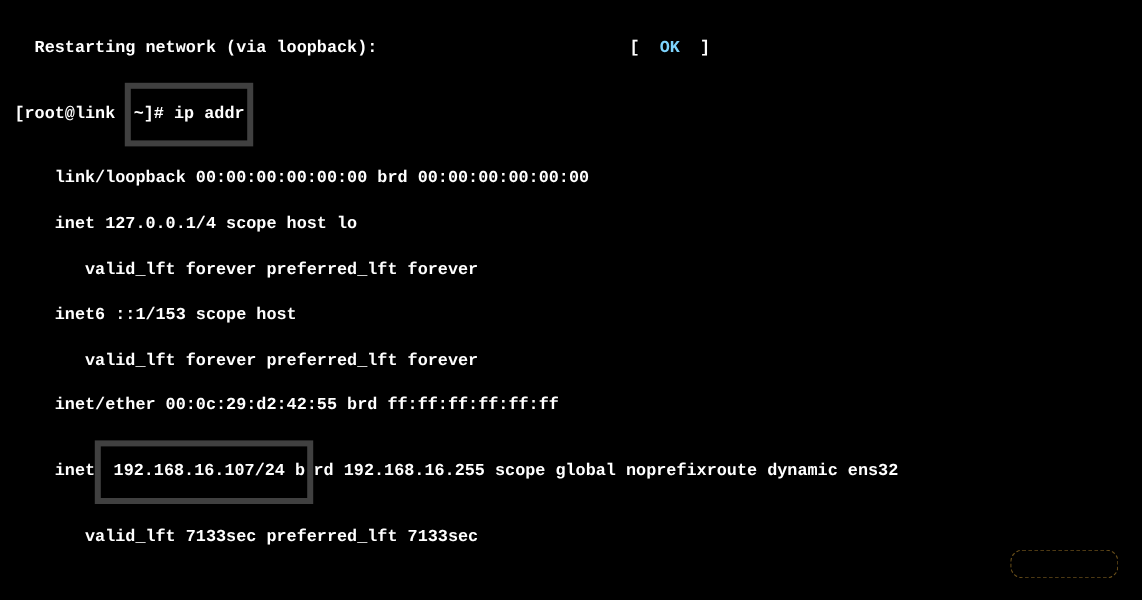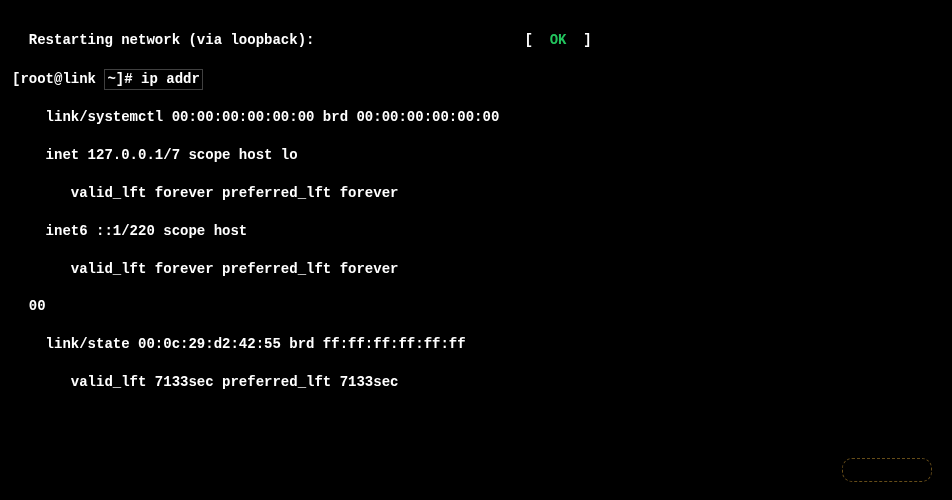--- a/index.html
+++ b/index.html
@@ -14,50 +14,50 @@
       height: 500px;
       overflow: hidden;
       font-weight: bold;
     }
     .terminal {
       white-space: pre;
       background: #000;
       padding: 4px;
     }
     .line { white-space: pre; }
-    .ok { color: #22c55e; }
+    .ok { color: #7dd3fc; }
     .boxed {
-      border: 1px solid #404040;
-      padding: 0 2px;
+      border: 5px solid #404040;
+      padding: 12px 2px;
       display: inline-block;
     }
     .watermark {
       position: absolute;
       right: 20px;
       bottom: 18px;
       width: 90px;
       height: 24px;
       border: 1px dashed #cc9933;
       border-radius: 10px;
       opacity: 0.5;
     }
   </style>
 </head>
 <body>
 
 <div class="terminal">
 <div class="line"><span>  Restarting network (via loopback):                         [  </span><span class="ok">OK</span><span>  ]</span></div>
 <div class="line"><span>[root@link </span><span class="boxed">~]# ip addr</span></div>
-<div class="line">    link/systemctl 00:00:00:00:00:00 brd 00:00:00:00:00:00</div>
-<div class="line">    inet 127.0.0.1/7 scope host lo</div>
+<div class="line">    link/loopback 00:00:00:00:00:00 brd 00:00:00:00:00:00</div>
+<div class="line">    inet 127.0.0.1/4 scope host lo</div>
 <div class="line">       valid_lft forever preferred_lft forever</div>
-<div class="line">    inet6 ::1/220 scope host</div>
+<div class="line">    inet6 ::1/153 scope host</div>
 <div class="line">       valid_lft forever preferred_lft forever</div>
-<div class="line">  00</div>
-<div class="line">    link/state 00:0c:29:d2:42:55 brd ff:ff:ff:ff:ff:ff</div>
+<div class="line">    inet/ether 00:0c:29:d2:42:55 brd ff:ff:ff:ff:ff:ff</div>
+<div class="line"><span>    inet</span><span class="boxed"> 192.168.16.107/24 b</span><span>rd 192.168.16.255 scope global noprefixroute dynamic ens32</span></div>
 <div class="line">       valid_lft 7133sec preferred_lft 7133sec</div>
 
 
 
 
 
 
 
 
 

